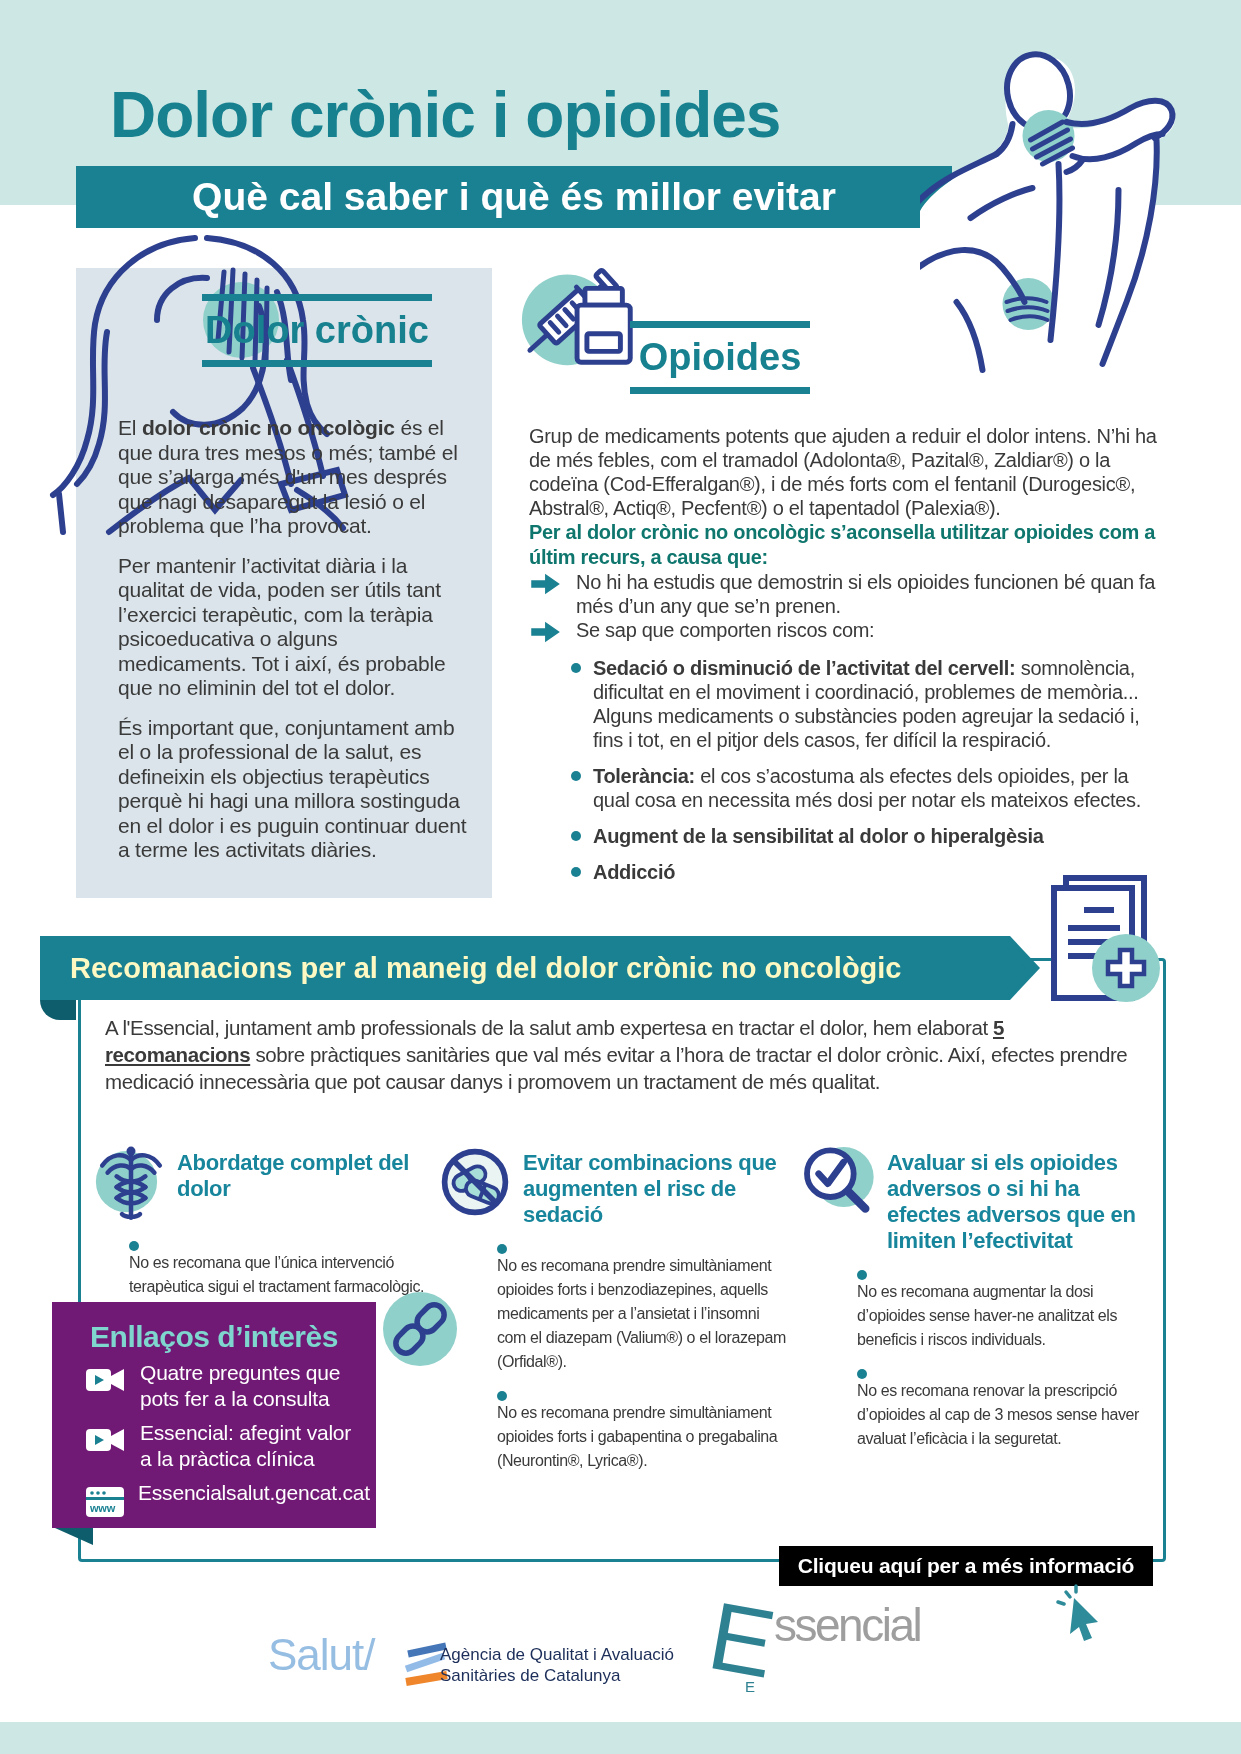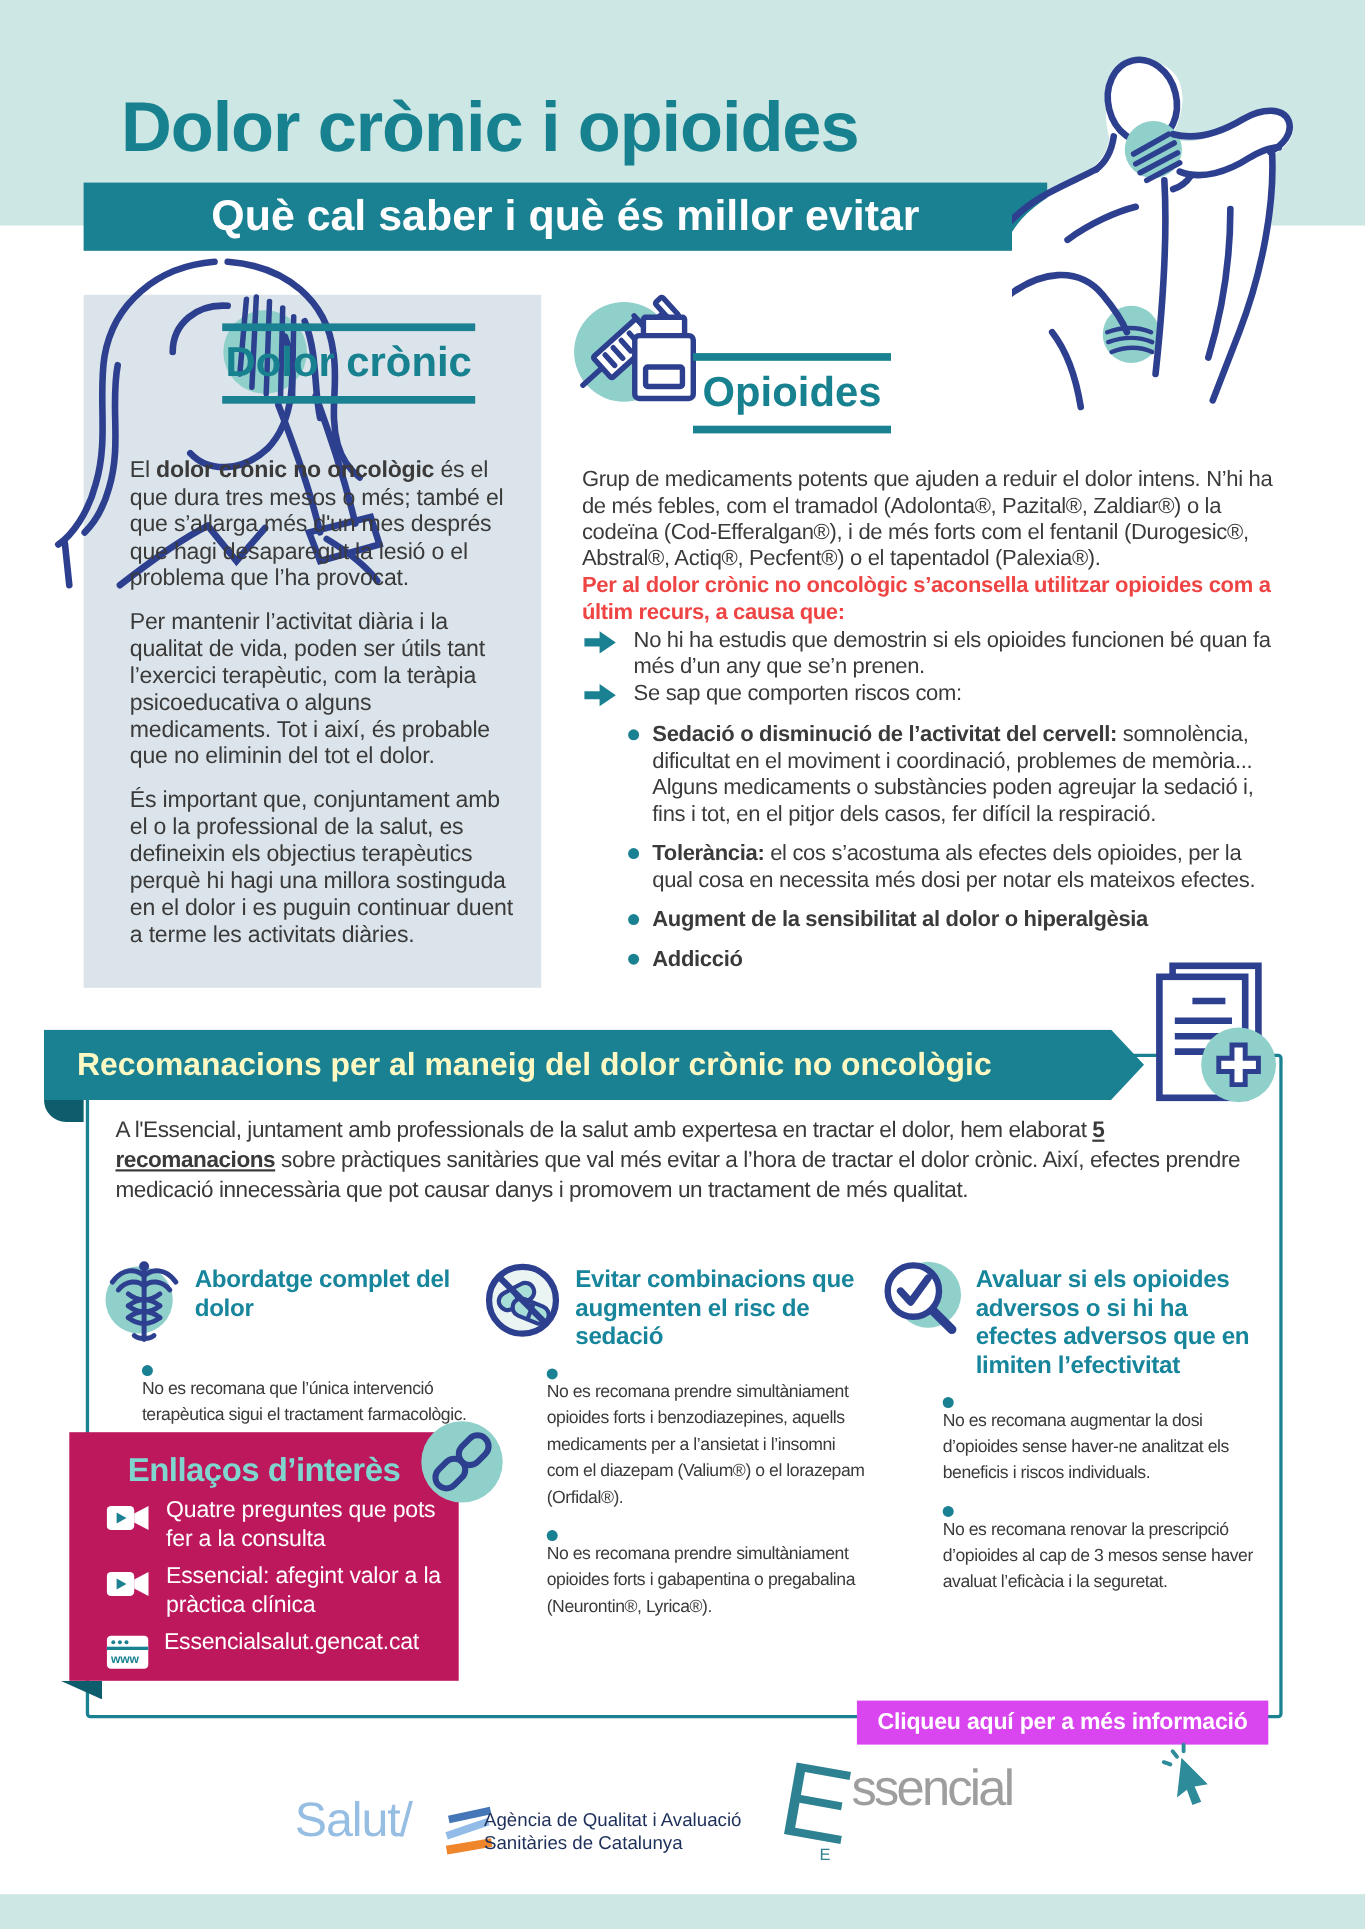--- a/index.html
+++ b/index.html
@@ -21,21 +21,21 @@
           font-weight:bold;text-align:center;z-index:3;}
   .h-chronic{left:202px;top:294px;width:230px;font-size:38px;padding:8px 0;}
   .chronic-text{left:118px;top:416px;width:352px;font-size:21px;line-height:24.5px;letter-spacing:-0.2px;z-index:3;}
   .chronic-text p{margin:0 0 15px 0;}
 
   
   .opioid-icon{left:516px;top:252px;width:130px;height:122px;z-index:2;}
   .h-opioids{left:630px;top:321px;width:180px;font-size:38px;padding:8px 0;}
   .op-body{left:529px;top:424px;width:645px;font-size:20px;line-height:24px;letter-spacing:-0.3px;z-index:2;}
   .op-body p{margin:0;}
-  .op-warn{margin-top:13px;font-weight:bold;color:#ef4444;font-size:20px;line-height:25px;}
+  .op-warn{margin-top:13px;font-weight:bold;color:#0f766e;font-size:20px;line-height:25px;}
   .arrow-row{display:flex;}
   .arrow-row svg{flex:none;margin:2px 15px 0 2px;}
   .risk-list{list-style:none;margin:4px;padding:0 0 0 38px;}
   .risk-list li{display:flex;margin-top:12px;}
   .dot{flex:none;width:10px;height:10px;border-radius:50%;background:#1a8192;margin:7px 12px 0 0;}
   .b{font-weight:bold;}
 
   
   .main-box{left:78px;top:958px;width:1088px;height:604px;border:3px solid #1a8192;border-radius:4px;background:#fff;z-index:1;box-sizing:border-box;}
   .banner{left:40px;top:936px;width:1000px;height:64px;background:#1a8192;z-index:3;
@@ -54,29 +54,29 @@
   .col ul{list-style:none;margin:10px 0 0 0;}
   .col li{display:flex;margin-bottom:11px;font-size:16px;line-height:24px;letter-spacing:-0.4px;flex-direction:column;}
   .col li .dot{margin-top:6px;}
   .col1{left:95px;top:1142px;width:335px;}
   .col2{left:437px;top:1142px;width:352px;}
   .col3{left:797px;top:1142px;width:355px;}
   .col1 ul{padding:0 0 0 34px;}
   .col2 ul,.col3 ul{padding:0 0 0 60px;}
 
   
-  .links-panel{left:63px;top:1302px;width:354px;height:226px;background:#be185d;z-index:3;}
+  .links-panel{left:52px;top:1302px;width:324px;height:226px;background:#701a75;z-index:3;}
   .links-h{margin:18px 0 6px 0;text-align:center;font-size:30px;font-weight:bold;color:#7fd6cf;letter-spacing:-0.5px;}
   .link-item{display:flex;padding:0 16px 0 34px;margin-bottom:8px;color:#fff;font-size:21px;line-height:26px;letter-spacing:-0.2px;cursor:pointer;}
   .link-item svg{flex:none;margin:5px 14px 0 0;}
   .chain-circle{left:383px;top:1292px;width:74px;height:74px;border-radius:50%;background:#8fd0ca;z-index:4;}
   .links-fold{left:55px;top:1528px;width:38px;height:17px;background:#0e5d6c;clip-path:polygon(0 0,100% 0,100% 100%);z-index:3;}
 
   
-  .cta{left:779px;top:1546px;width:374px;height:40px;background:#d946ef;color:#fff;font-weight:bold;
+  .cta{left:779px;top:1546px;width:374px;height:40px;background:#000000;color:#fff;font-weight:bold;
        font-size:21px;line-height:40px;text-align:center;z-index:4;cursor:pointer;letter-spacing:-0.2px;}
   .cursor-svg{left:1050px;top:1582px;z-index:5;}
   .salut{left:268px;top:1630px;font-size:44px;color:#96bde2;letter-spacing:-1px;z-index:2;}
   .salut-mark{left:400px;top:1640px;z-index:2;}
   .agency{left:440px;top:1644px;font-size:17px;line-height:21px;color:#1c2e59;z-index:2;}
   .ess-e{left:710px;top:1592px;font-size:96px;color:#2e8191;transform:rotate(10deg);z-index:2;line-height:1;}
   .ess-rest{left:774px;top:1598px;font-size:46px;color:#9e9e9e;letter-spacing:-2.5px;z-index:2;}
   .ess-small{left:745px;top:1678px;font-size:15px;color:#2e8191;z-index:2;}
   .band-bottom{left:0;top:1722px;width:1241px;height:32px;background:#cde8e4;z-index:0;}
 </style>

